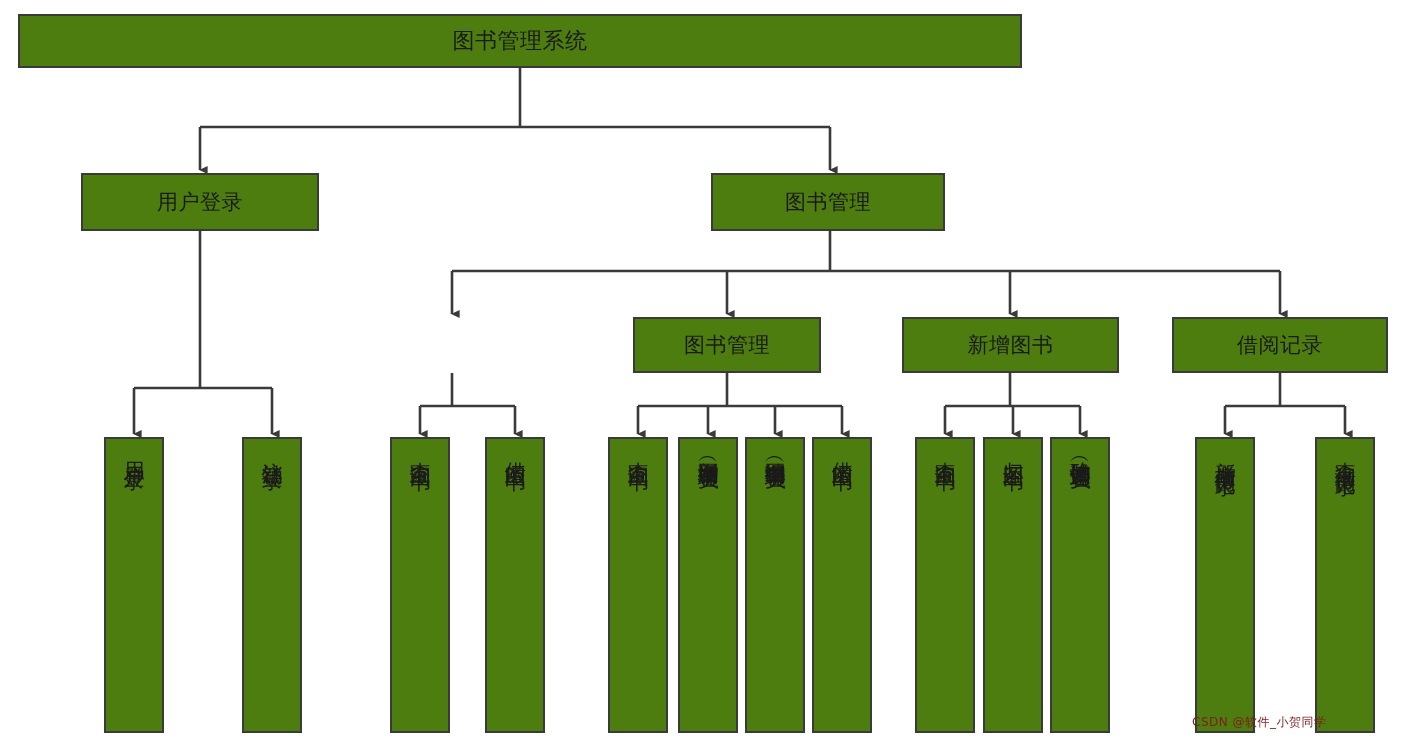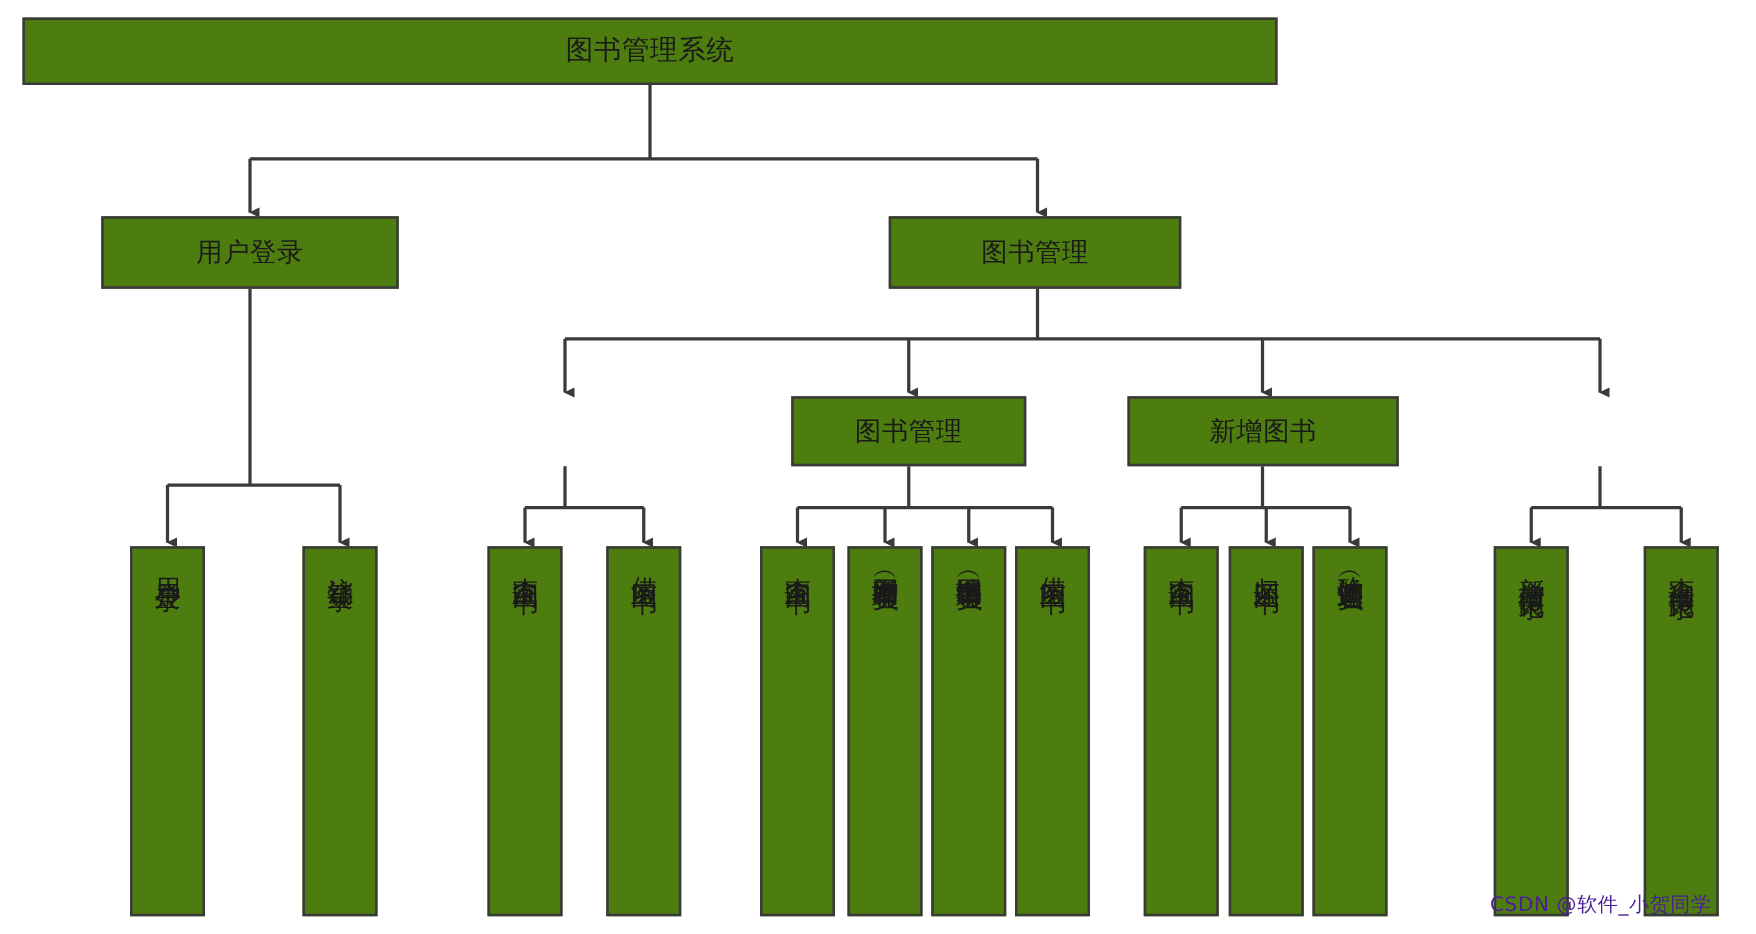--- a/index.html
+++ b/index.html
@@ -62,22 +62,22 @@
     font-size: 21px;
     line-height: 1.08;
     letter-spacing: 3px;
     white-space: nowrap;
   }
   .node.v.tall .lbl {
     letter-spacing: 1px;
   }
   .watermark {
     position: absolute;
-    font-size: 16px;
-    color: #4c1d95;
+    font-size: 12px;
+    color: #7f1d1d;
     white-space: nowrap;
     letter-spacing: 0.5px;
   }
 </style>
 </head>
 <body>
 
 <div id="canvas">
 
   <svg id="wires" viewBox="0 0 1405 747" xmlns="http://www.w3.org/2000/svg">
@@ -140,20 +140,23 @@
   <div class="node h" style="left:711px; top:173px; width:234px; height:58px;">
     <span class="lbl">图书管理</span>
   </div>
 
   <div class="node h" style="left:633px; top:317px; width:188px; height:56px;">
     <span class="lbl">图书管理</span>
   </div>
   <div class="node h" style="left:902px; top:317px; width:217px; height:56px;">
     <span class="lbl">新增图书</span>
   </div>
+  <div class="node h" style="left:1172px; top:317px; width:216px; height:56px;">
+    <span class="lbl">借阅记录</span>
+  </div>
 
   <div class="node v" style="left:104px; top:437px; width:60px; height:296px;">
     <span class="lbl">用户登录</span>
   </div>
   <div class="node v" style="left:242px; top:437px; width:60px; height:296px;">
     <span class="lbl">注销登录</span>
   </div>
 
   <div class="node v" style="left:390px; top:437px; width:60px; height:296px;">
     <span class="lbl">查询图书</span>

